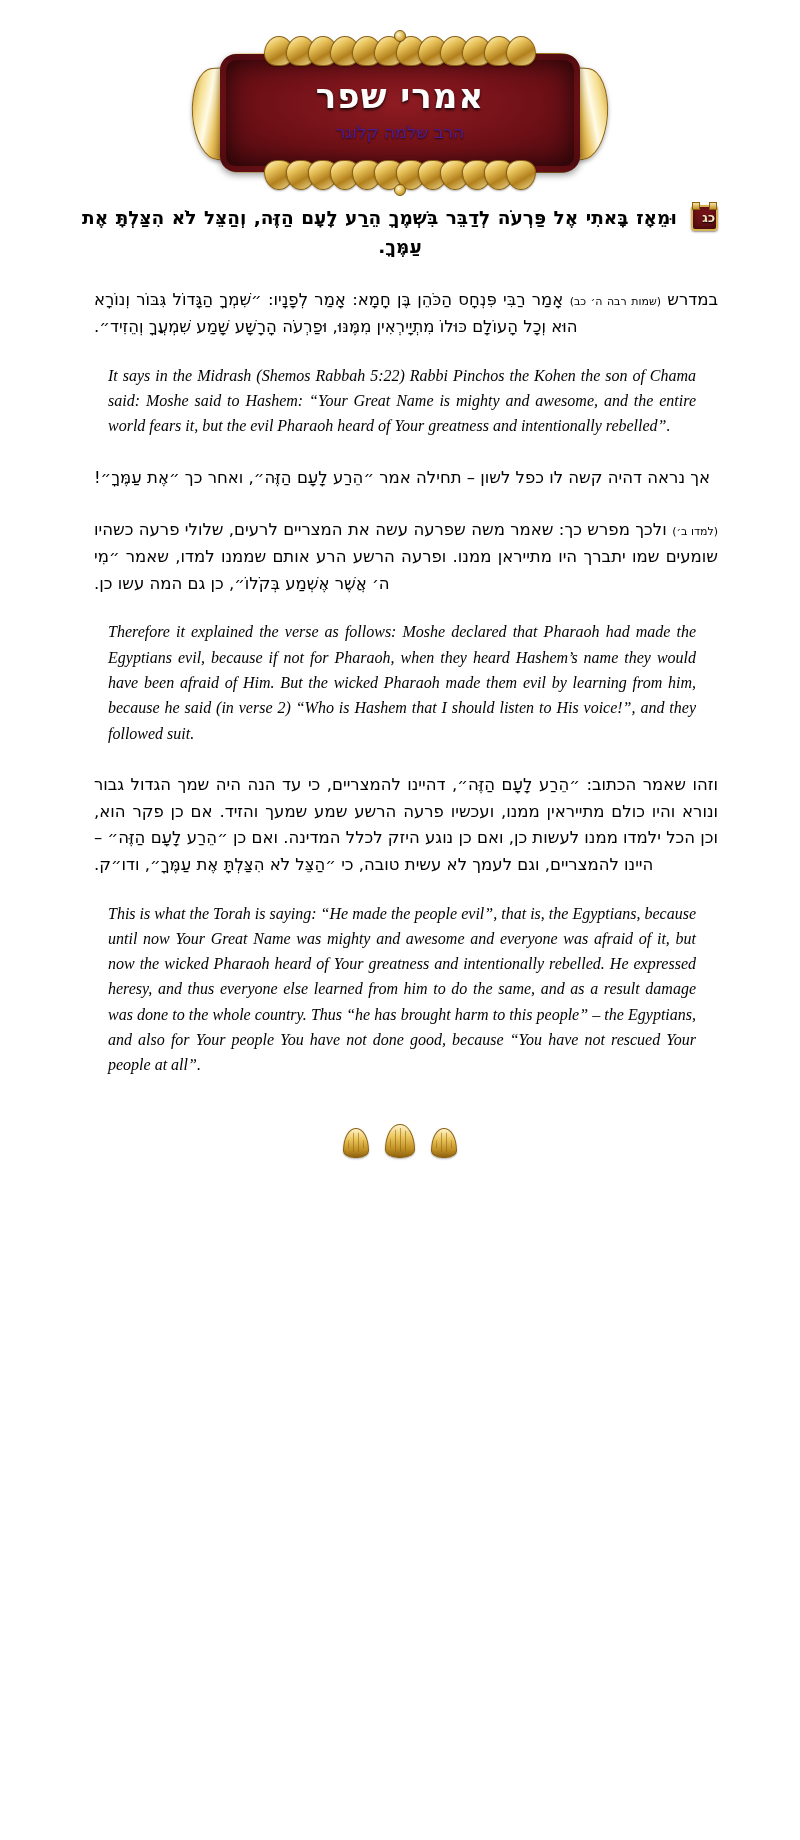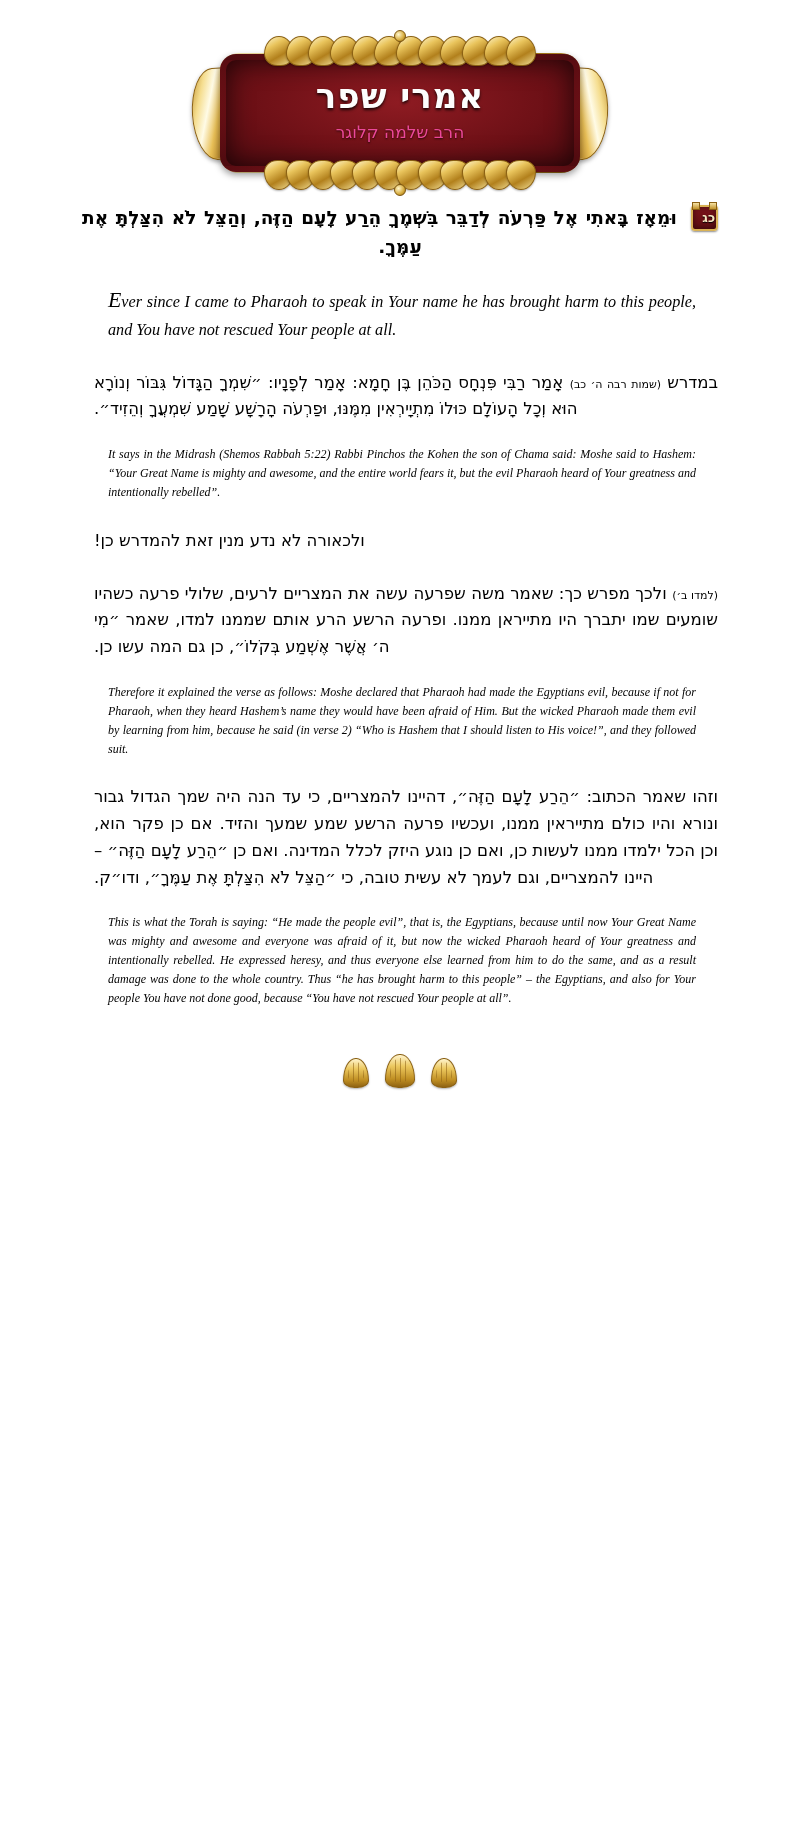--- a/index.html
+++ b/index.html
@@ -71,21 +71,21 @@
     font-family: "DejaVu Sans", "Liberation Sans", sans-serif;
     font-weight: 700;
     font-size: 34px;
     letter-spacing: 1px;
     text-shadow: 0 2px 3px rgba(0,0,0,.8);
     direction: rtl;
   }
   .banner-sub {
     position: relative; z-index: 3;
     text-align: center; margin-top: 6px;
-    color: #ec4899;
+    color: #4c1d95;
     font-family: "DejaVu Sans", "Liberation Sans", sans-serif;
     font-size: 17px;
     text-shadow: 0 1px 2px rgba(0,0,0,.7);
     direction: rtl;
   }
   .knob {
     position:absolute; z-index:4; left:50%; transform:translateX(-50%);
     width:12px; height:12px; border-radius:50%;
     background: radial-gradient(circle at 35% 35%, #fff6cc, #d6ab3c 60%, #8a6013);
     border:1px solid #7d560f;
@@ -126,21 +126,21 @@
     background: linear-gradient(180deg,#f6e3a4,#c1912a);
     border:1px solid #8a6013;
   }
   .verse-badge::before { left:-1px; }
   .verse-badge::after  { right:-1px; }
 
   .eng {
     direction: ltr; text-align: justify;
     font-family: "Liberation Serif", "DejaVu Serif", serif;
     font-style: italic;
-    font-size: 12px;
+    font-size: 16px;
     line-height: 1.58;
     margin: 22px 0 0 0;
     padding: 0 22px 0 26px;
   }
   .eng.first { font-size: 16.2px; padding-left: 26px; }
   .eng.first::first-letter { font-size: 1.35em; }
 
   .heb {
     direction: rtl; text-align: justify;
     font-family: "DejaVu Sans", "Liberation Sans", sans-serif;
@@ -223,24 +223,23 @@
 
   <div class="content">
 
     <div class="verse-block">
       <span class="verse-badge">כג</span>
       <span>וּמֵאָז בָּאתִי אֶל פַּרְעֹה לְדַבֵּר בִּשְׁמֶךָ הֵרַע לָעָם הַזֶּה,</span>
       <span>וְהַצֵּל לֹא הִצַּלְתָּ אֶת עַמֶּךָ.</span>
     </div>
 
     <div id="sections-host">
-        <p class="eng first"><span>Ever since I came to Pharaoh to speak in Your name he has brought harm to this people, and You have not rescued Your people at all.</span></p>
         <p class="heb"><span>במדרש </span><span class="cite">(שמות רבה ה׳ כב)</span> <span>אָמַר רַבִּי פִּנְחָס הַכֹּהֵן בֶּן חָמָא: אָמַר לְפָנָיו: ״שִׁמְךָ הַגָּדוֹל גִּבּוֹר וְנוֹרָא הוּא וְכָל הָעוֹלָם כּוּלוֹ מִתְיָירְאִין מִמֶּנּוּ, וּפַרְעֹה הָרָשָׁע שָׁמַע שִׁמְעֲךָ וְהֵזִיד״.</span></p>
         <p class="eng"><span>It says in the Midrash (Shemos Rabbah 5:22) Rabbi Pinchos the Kohen the son of Chama said: Moshe said to Hashem: “Your Great Name is mighty and awesome, and the entire world fears it, but the evil Pharaoh heard of Your greatness and intentionally rebelled”.</span></p>
-        <p class="heb"><span>ולכאורה לא נדע מנין זאת להמדרש כן!</span></p>
+        <p class="heb"><span>אך נראה דהיה קשה לו כפל לשון – תחילה אמר ״הֵרַע לָעָם הַזֶּה״, ואחר כך ״אֶת עַמֶּךָ״!</span></p>
         <p class="heb"><span class="cite">(למדו ב׳)</span> <span>ולכך מפרש כך: שאמר משה שפרעה עשה את המצריים לרעים, שלולי פרעה כשהיו שומעים שמו יתברך היו מתייראן ממנו. ופרעה הרשע הרע אותם שממנו למדו, שאמר ״מִי ה׳ אֲשֶׁר אֶשְׁמַע בְּקֹלוֹ״, כן גם המה עשו כן.</span></p>
         <p class="eng"><span>Therefore it explained the verse as follows: Moshe declared that Pharaoh had made the Egyptians evil, because if not for Pharaoh, when they heard Hashem’s name they would have been afraid of Him. But the wicked Pharaoh made them evil by learning from him, because he said (in verse 2) “Who is Hashem that I should listen to His voice!”, and they followed suit.</span></p>
         <p class="heb"><span>וזהו שאמר הכתוב: ״הֵרַע לָעָם הַזֶּה״, דהיינו להמצריים, כי עד הנה היה שמך הגדול גבור ונורא והיו כולם מתייראין ממנו, ועכשיו פרעה הרשע שמע שמעך והזיד. אם כן פקר הוא, וכן הכל ילמדו ממנו לעשות כן, ואם כן נוגע היזק לכלל המדינה. ואם כן ״הֵרַע לָעָם הַזֶּה״ – היינו להמצריים, וגם לעמך לא עשית טובה, כי ״הַצֵּל לֹא הִצַּלְתָּ אֶת עַמֶּךָ״, ודו״ק.</span></p>
         <p class="eng"><span>This is what the Torah is saying: “He made the people evil”, that is, the Egyptians, because until now Your Great Name was mighty and awesome and everyone was afraid of it, but now the wicked Pharaoh heard of Your greatness and intentionally rebelled. He expressed heresy, and thus everyone else learned from him to do the same, and as a result damage was done to the whole country. Thus “he has brought harm to this people” – the Egyptians, and also for Your people You have not done good, because “You have not rescued Your people at all”.</span></p>
       </div>
 
   </div>
 
   <div class="footer">
     <div class="shell"></div>

